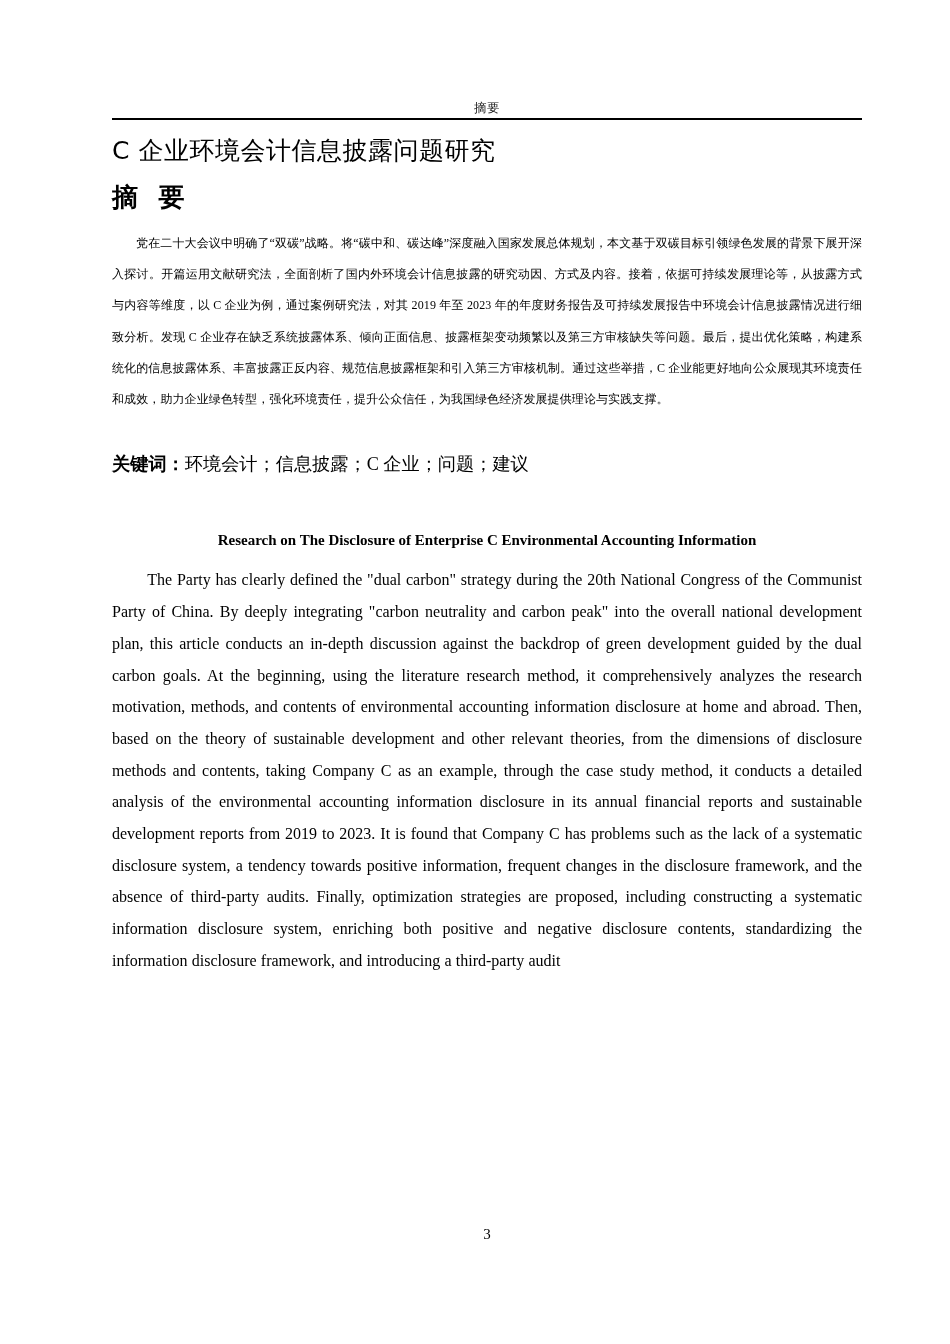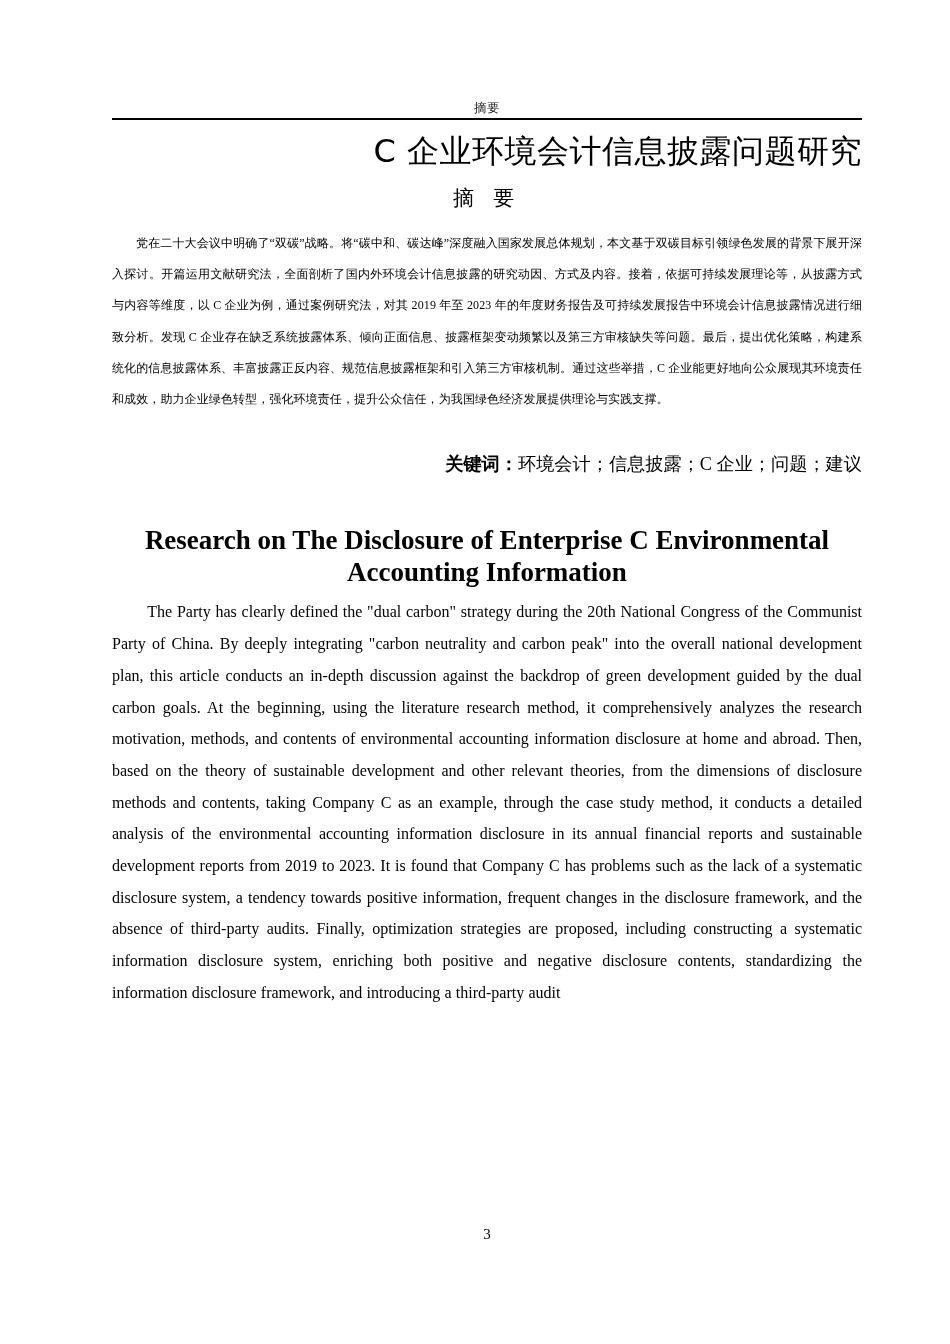--- a/index.html
+++ b/index.html
@@ -49,34 +49,33 @@
   
   .content {
     position: absolute;
     left: 112px;
     top: 128px;
     width: 750px;
   }
 
   .doc-title {
     font-family: "DejaVu Sans", "Liberation Sans", sans-serif;
-    font-size: 32px;
+    font-size: 25px;
     line-height: 38px;
-    text-align: right;
+    text-align: left;
     letter-spacing: 0.5px;
     font-weight: 400;
     margin: 0;
     padding-top: 4px;
   }
 
   .section-heading-cn {
     font-family: "Liberation Serif", "DejaVu Serif", serif;
-    font-size: 21px;
-    font-weight: normal;
-    text-align: center;
+    font-size: 26px;
+    font-weight: bold;
     letter-spacing: 7px;
     margin: 12px 0 0 0;
     line-height: 32px;
   }
 
   .cn-body {
     font-family: "Liberation Serif", "DejaVu Serif", serif;
     font-size: 12px;
     line-height: 31.2px;
     text-align: justify;
@@ -86,29 +85,28 @@
     text-indent: 2em;
     letter-spacing: 0.1px;
   }
 
   .keywords {
     font-family: "Liberation Serif", "DejaVu Serif", serif;
     font-size: 18.2px;
     line-height: 31.2px;
     margin: 34px 0 0 0;
     text-indent: 0;
-    text-align: right;
   }
   .keywords .kw-label {
     font-weight: bold;
   }
 
   .en-title {
     font-family: "Liberation Serif", "DejaVu Serif", serif;
-    font-size: 27px;
+    font-size: 15px;
     line-height: 32px;
     font-weight: bold;
     text-align: center;
     margin: 44px 0 0 0;
   }
 
   .en-heading {
     font-family: "Liberation Serif", "DejaVu Serif", serif;
     font-size: 19px;
     line-height: 30px;

